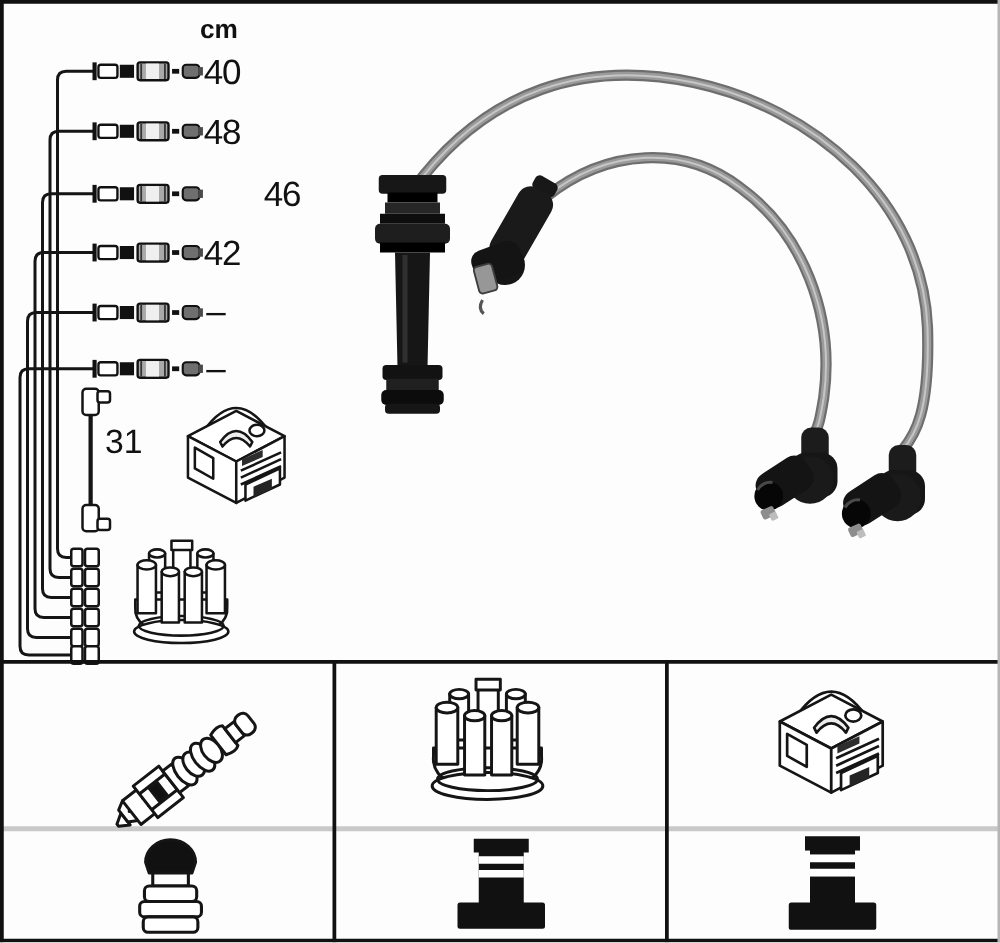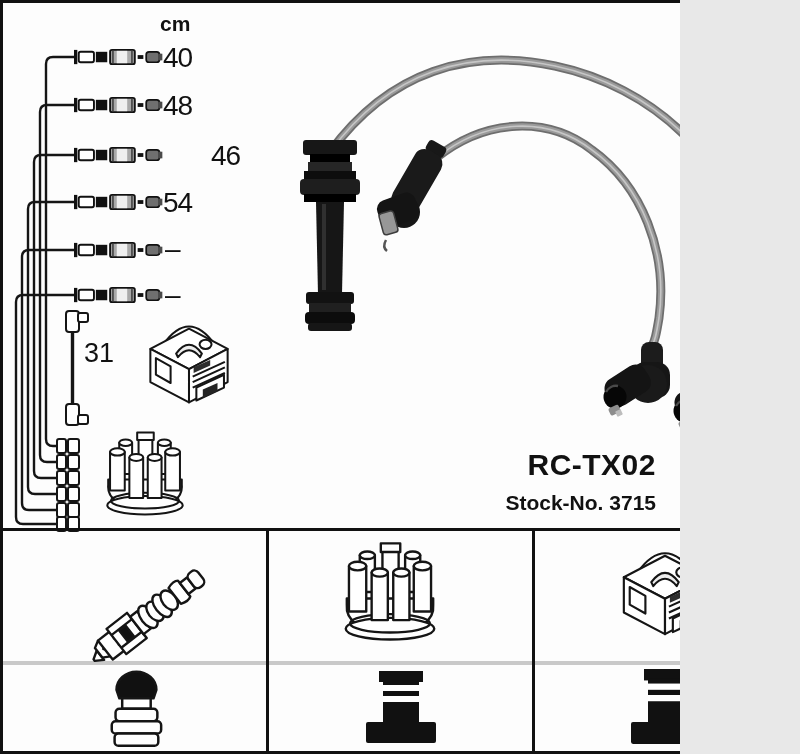--- a/index.html
+++ b/index.html
@@ -1,17 +1,17 @@
 <!DOCTYPE html>
 <html><head>
 <meta charset="utf-8">
 <style>
   html,body{margin:0;padding:0;background:#e8e8e8;}
   #stage{
-    position:relative;width:680px;height:754px;background:#fdfdfd;
+    position:relative;width:800px;height:754px;background:#fdfdfd;
     font-family:"Liberation Sans",sans-serif;color:#111;overflow:hidden;
     box-sizing:border-box;
   }
   .txt{position:absolute;white-space:nowrap;color:#111;}
   .unit{left:160px;top:12px;font-size:21px;font-weight:bold;}
   .num{font-size:28px;line-height:1;letter-spacing:-1px;text-align:right;}
   .num-0{left:163px;top:44px;}
   .num-1{left:163px;top:92px;}
   .num-2{left:163px;top:142px;margin-left:48px;}
   .num-3{left:163px;top:189px;}
@@ -233,20 +233,18 @@
       <rect x="0" y="0" width="800" height="3" fill="#111"></rect>
       <rect x="0" y="0" width="3" height="754" fill="#111"></rect>
       <rect x="798" y="0" width="2" height="754" fill="#b5b5b5"></rect>
     </g>
   </svg>
 
   <div class="txt unit">cm</div>
   <div class="txt num num-0">40</div>
   <div class="txt num num-1">48</div>
   <div class="txt num num-2">46</div>
-  <div class="txt num num-3">54</div>
+  <div class="txt num num-3">42</div>
   <div class="txt num num-4">–</div>
   <div class="txt num num-5">–</div>
   <div class="txt lead-len">31</div>
-  <div class="txt part">RC-TX02</div>
-  <div class="txt stock">Stock-No. 3715</div>
 
 </div>
 
 </body></html>

